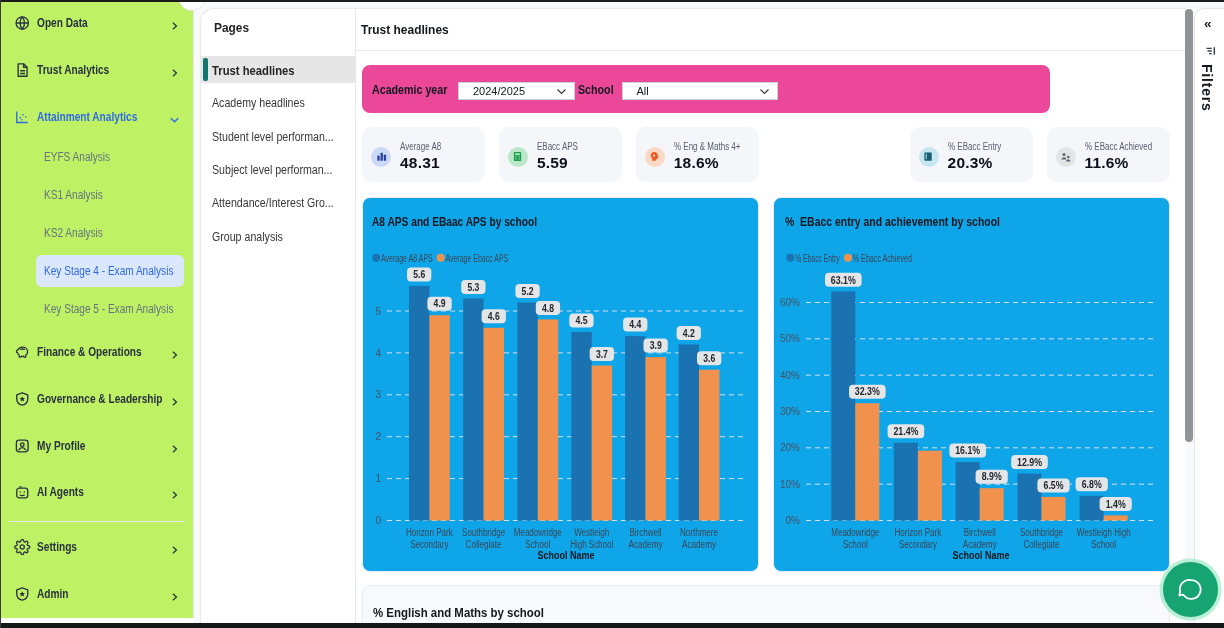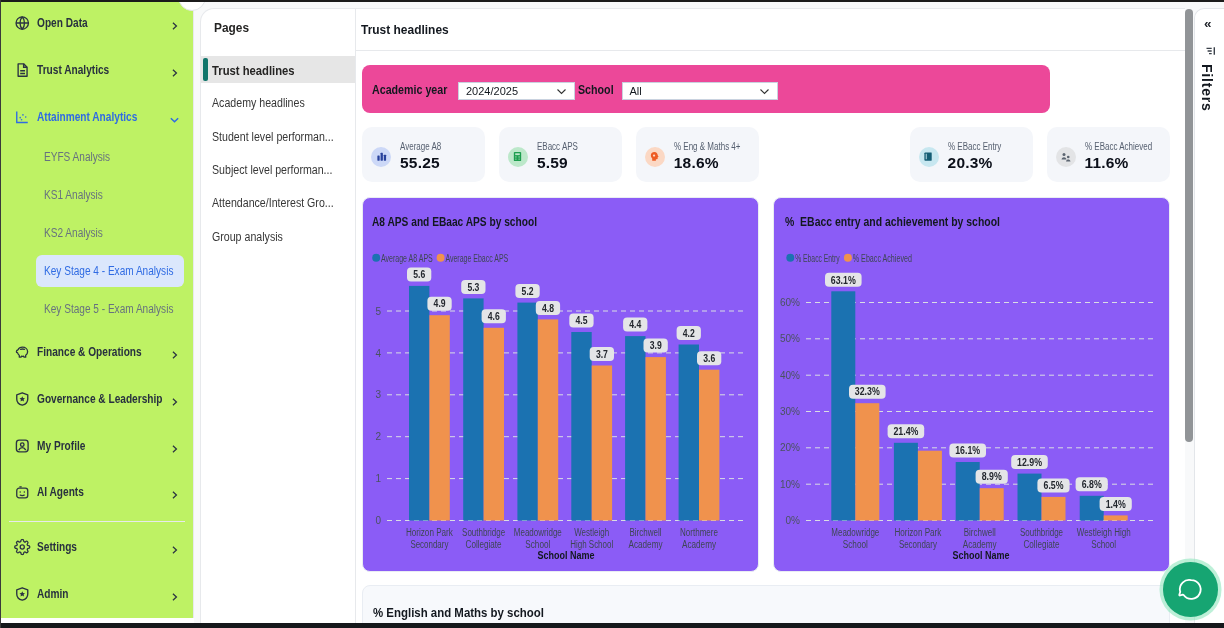--- a/index.html
+++ b/index.html
@@ -25,29 +25,29 @@
 .pgsel { position:absolute; left:0; top:47px; width:154px; height:27px; background:#e6e6e6; }
 .pgsel .bar { position:absolute; left:2px; top:2px; bottom:2px; width:4.5px; background:#11756b; border-radius:2px; }
 .pgsel span { position:absolute; left:11px; top:50%; transform:translateY(-50%) scaleX(0.866); transform-origin:0 50%; font-size:13px; font-weight:bold; color:#252423; white-space:nowrap; }
 
 .content { position:absolute; left:356px; top:8px; width:829px; height:620px; background:#fff; border-top:1px solid #e7e9ec; }
 .ctitle { position:absolute; left:5px; top:13px; font-size:13px; font-weight:bold; color:#13181f; transform:scaleX(0.92); transform-origin:0 0; white-space:nowrap; }
 .cdiv { position:absolute; left:0; top:41px; width:829px; height:1px; background:#e7e9ec; }
 .filterbar { position:absolute; left:6px; top:56px; width:688px; height:48px; background:#ec4899; border-radius:8px; }
 .flabel { position:absolute; top:17.5px; font-size:12px; font-weight:bold; color:#13181f; white-space:nowrap; }
 .flabel i { display:inline-block; font-style:normal; transform:scaleX(0.89); transform-origin:0 50%; }
-.fselect { position:absolute; top:16.5px; height:18px; background:#fff; border:1px solid #c9d2df; font-size:11px; color:#13181f; display:flex; align-items:center; padding-left:7px; }
+.fselect { position:absolute; top:16.5px; height:18px; background:#fff; border:1px solid #c9d2df; font-size:11px; color:#13181f; display:flex; align-items:center; padding-left:14px; }
 .fselect svg { position:absolute; right:7px; top:3.5px; }
 
 .kpi { position:absolute; top:118px; width:123px; height:55px; background:#f4f6fa; border-radius:10px; }
 .kpi .circ { position:absolute; left:9px; top:19.5px; width:20px; height:20px; border-radius:50%; display:flex; align-items:center; justify-content:center; }
 .kpi .lab { position:absolute; left:38px; top:14px; font-size:10px; color:#566070; white-space:nowrap; transform:scaleX(0.8); transform-origin:0 0; }
 .kpi .val { position:absolute; left:38px; top:26.5px; font-size:15.5px; font-weight:bold; color:#0b0f19; letter-spacing:0.2px; }
 
-.chartcard { position:absolute; top:188px; width:397px; height:375px; background:#8b5cf6; border:1px solid #e9edf3; border-radius:8px; }
+.chartcard { position:absolute; top:188px; width:397px; height:375px; background:#0ea5e9; border:1px solid #e9edf3; border-radius:8px; }
 .bottomcard { position:absolute; left:6px; top:575.5px; width:808px; height:80px; background:#f7f9fc; border:1px solid #e9edf3; border-radius:8px; }
 .bottomcard .t { position:absolute; left:10px; top:19px; font-size:13px; font-weight:bold; color:#13181f; transform:scaleX(0.88); transform-origin:0 0; white-space:nowrap; }
 
 .fpanel { position:absolute; left:1194px; top:8px; width:30px; height:620px; background:#fff; border-left:1px solid #e3e6ea; border-top:1px solid #e3e6ea; border-top-left-radius:10px; }
 .fpanel .collapse { position:absolute; left:9px; top:7px; font-size:13.5px; color:#1c2027; font-weight:bold; }
 .filterstext { position:absolute; left:4px; top:55px; font-size:14px; font-weight:bold; color:#13181f; writing-mode:vertical-rl; letter-spacing:0.8px; }
 
 .sbthumb { position:absolute; left:1185px; top:9px; width:8px; height:433px; background:#919497; border-radius:4.5px; }
 
 .chat { position:absolute; left:1163.3px; top:562px; width:54.5px; height:54.5px; border-radius:50%; background:#16a572; box-shadow:0 0 0 3.5px rgba(145,230,190,0.6); display:flex; align-items:center; justify-content:center; }
@@ -222,21 +222,21 @@
     </div>
     <div class="kpi" style="left:6.0px">
         <div class="circ" style="background:#ccd8f7">
           <svg width="11" height="11" viewBox="0 0 24 24" fill="#27419c">
             <rect x="3" y="10" width="5" height="11" rx="1"></rect>
             <rect x="10" y="4" width="5" height="17" rx="1"></rect>
             <rect x="17" y="8" width="5" height="13" rx="1"></rect>
           </svg>
         </div>
         <div class="lab">Average A8</div>
-        <div class="val">55.25</div>
+        <div class="val">48.31</div>
       </div>
       <div class="kpi" style="left:142.9px">
         <div class="circ" style="background:#bce8ca">
           <svg width="11" height="11" viewBox="0 0 24 24" fill="#1d9e4f">
             <rect x="4" y="2" width="16" height="20" rx="2"></rect>
             <rect x="7" y="5" width="10" height="4" fill="#bce8ca"></rect>
             <circle cx="8.5" cy="13" r="1.4" fill="#bce8ca"></circle>
             <circle cx="15.5" cy="13" r="1.4" fill="#bce8ca"></circle>
             <circle cx="8.5" cy="17.5" r="1.4" fill="#bce8ca"></circle>
             <circle cx="15.5" cy="17.5" r="1.4" fill="#bce8ca"></circle>

